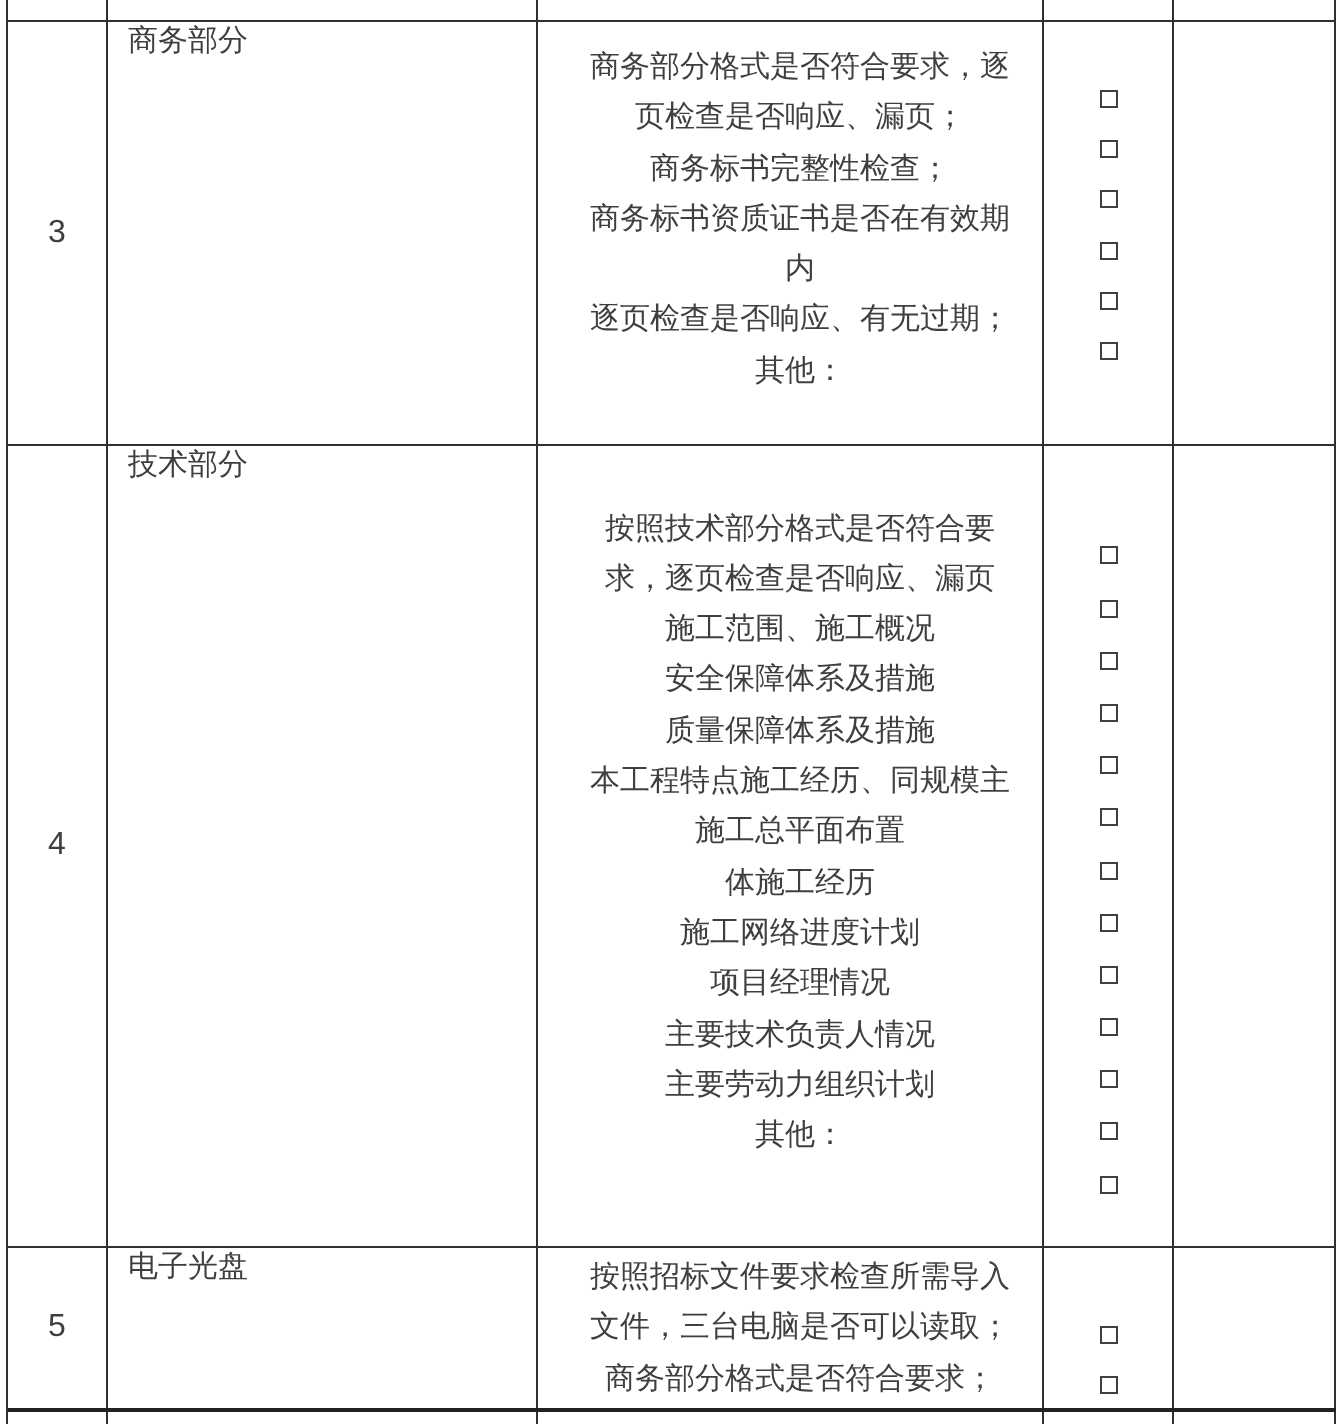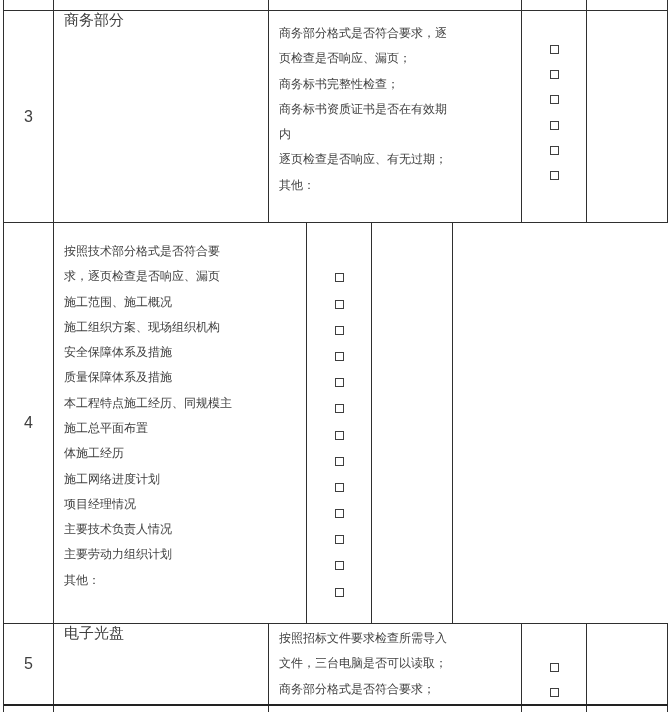--- a/index.html
+++ b/index.html
@@ -22,21 +22,21 @@
   .row-5{height:80px;}
   .row-partial-bottom{height:6px;border-top:2px solid #222222;}
   .cell{border-right:1px solid var(--border-c);box-sizing:border-box;overflow:hidden;}
   .c1{width:50px;display:flex;align-items:center;justify-content:center;}
   .c2{width:215px;display:flex;align-items:flex-start;padding-left:10px;}
   .c3{width:253px;display:flex;flex-direction:column;justify-content:center;padding-left:10px;}
   .c4{width:65px;display:flex;flex-direction:column;justify-content:center;align-items:center;}
   .c5{width:81px;}
   .num{font-size:16px;}
   .cat{font-size:15px;}
-  .desc .line{font-size:12px;line-height:25.3px;white-space:nowrap;}
+  .desc .line{font-size:15px;line-height:25.3px;white-space:nowrap;text-align:center;}
   .row-3 .desc,.row-4 .desc{transform:translateY(-7px);}
   .box-line{height:25.4px;display:flex;align-items:center;justify-content:center;}
   .row-4 .box-line{height:26.2px;}
   .row-3 .boxes{transform:translateY(-4px);}
   .row-4 .boxes{transform:translateY(12px);}
   .row-5 .boxes{transform:translateY(16px);}
   .box{width:9px;height:9px;border:1px solid var(--text-c);box-sizing:border-box;background:#fff;}
 </style>
 </head>
 <body>
@@ -89,26 +89,28 @@
             <span class="box"></span>
           </div>
         </div>
       </div>
       <div class="cell c5"></div>
     </div>
     <div class="row row-4">
       <div class="cell c1">
         <span class="num">4</span>
       </div>
+      <div class="cell c2">
+        <span class="cat">技术部分</span>
+      </div>
       <div class="cell c3">
         <div class="desc">
           <div class="line">按照技术部分格式是否符合要</div>
           <div class="line">求，逐页检查是否响应、漏页</div>
           <div class="line">施工范围、施工概况</div>
-          <div class="line">施工组织方案、现场组织机构</div>
           <div class="line">安全保障体系及措施</div>
           <div class="line">质量保障体系及措施</div>
           <div class="line">本工程特点施工经历、同规模主</div>
           <div class="line">施工总平面布置</div>
           <div class="line">体施工经历</div>
           <div class="line">施工网络进度计划</div>
           <div class="line">项目经理情况</div>
           <div class="line">主要技术负责人情况</div>
           <div class="line">主要劳动力组织计划</div>
           <div class="line">其他：</div>

